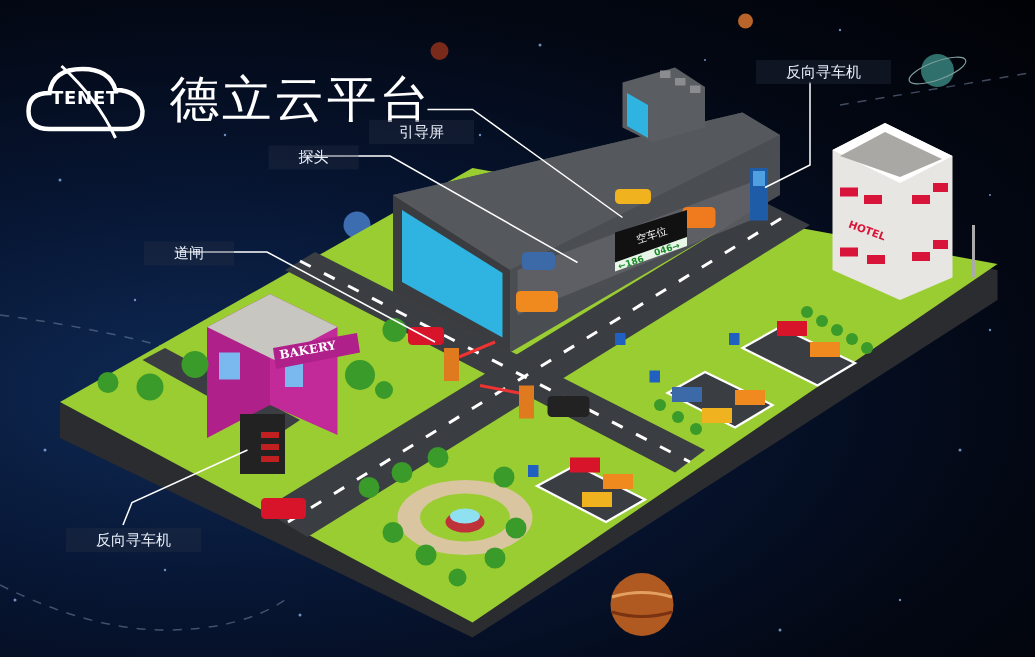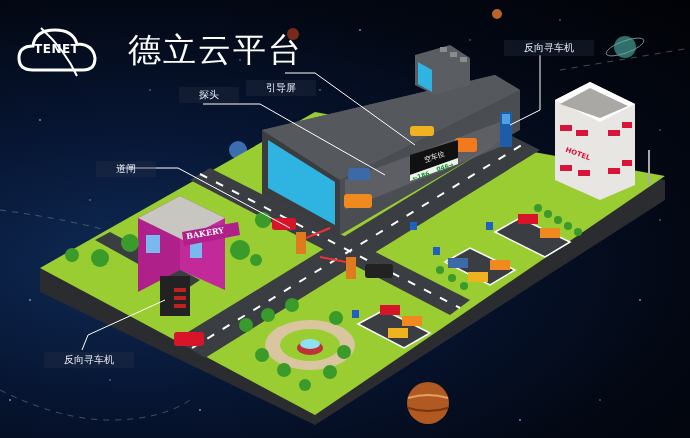--- a/index.html
+++ b/index.html
@@ -1,21 +1,21 @@
 <!DOCTYPE html>
 <html><head>
 <meta charset="utf-8">
 <style>
   html,body{margin:0;padding:0;}
   body{width:690px;height:438px;overflow:hidden;position:relative;
     background:radial-gradient(ellipse at 20% 60%, #0f2a55 0%, #071634 35%, #030814 70%, #010206 100%);
     font-family:"DejaVu Sans",sans-serif;}
   .stage{position:absolute;left:0;top:0;width:690px;height:438px;}
-  .logo{position:absolute;left:15px;top:20px;display:flex;align-items:center;}
-  .logo-text{color:#fff;font-size:33px;letter-spacing:2px;margin-left:23px;font-family:"DejaVu Sans",sans-serif;}
+  .logo{position:absolute;left:15px;top:36px;display:flex;align-items:center;}
+  .logo-text{color:#fff;font-size:33px;letter-spacing:2px;margin-left:8px;font-family:"DejaVu Sans",sans-serif;}
   .callout{position:absolute;color:#e8eef8;font-size:10px;background:rgba(40,50,70,0.35);padding:1px 20px;white-space:nowrap;}
   svg.scene{position:absolute;left:0;top:0;}
   .sign-text{font-family:"DejaVu Sans",sans-serif;}
 </style>
 </head>
 <body>
 
 <div class="stage">
 
   <svg class="scene" width="690" height="438" viewBox="0 0 690 438">
@@ -213,21 +213,21 @@
   <div class="logo">
     <svg width="90" height="60" viewBox="0 0 90 60">
       <path d="M18 50 Q4 50 4 38 Q4 26 18 26 Q20 10 40 10 Q58 10 62 24 Q78 24 80 38 Q80 50 68 50 Z" fill="none" stroke="#fff" stroke-width="3"></path>
       <path d="M26 8 Q50 30 62 56" fill="none" stroke="#fff" stroke-width="2"></path>
     </svg>
     <span style="position:absolute;left:19px;top:22px;color:#fff;font-weight:bold;font-size:12px;letter-spacing:0.5px;">TENET</span>
     <span class="logo-text">德立云平台</span>
   </div>
 
   <span class="callout" style="left:246px;top:80px;">引导屏</span>
-  <span class="callout" style="left:179px;top:87px;">探头</span>
+  <span class="callout" style="left:179px;top:97px;">探头</span>
   <span class="callout" style="left:504px;top:40px;">反向寻车机</span>
   <span class="callout" style="left:96px;top:161px;font-family:Liberation Mono, monospace;">道闸</span>
   <span class="callout" style="left:44px;top:352px;">反向寻车机</span>
 
   <span class="sign-text" style="position:absolute;left:424px;top:152px;color:#fff;font-size:7px;transform:rotate(-18deg);">空车位</span>
   <span class="sign-text" style="position:absolute;left:412px;top:172px;color:#1a8a2a;font-size:6px;font-weight:bold;transform:rotate(-18deg);">←186</span>
   <span class="sign-text" style="position:absolute;left:436px;top:163px;color:#1a8a2a;font-size:6px;font-weight:bold;transform:rotate(-18deg);">046→</span>
 
   <span style="position:absolute;left:186px;top:228px;color:#fff;font-size:8px;font-weight:bold;font-family:'DejaVu Serif',serif;transform:rotate(-10deg);">BAKERY</span>
   <span style="position:absolute;left:565px;top:150px;color:#d8143a;font-size:7px;font-weight:bold;transform:rotate(20deg);">HOTEL</span>

